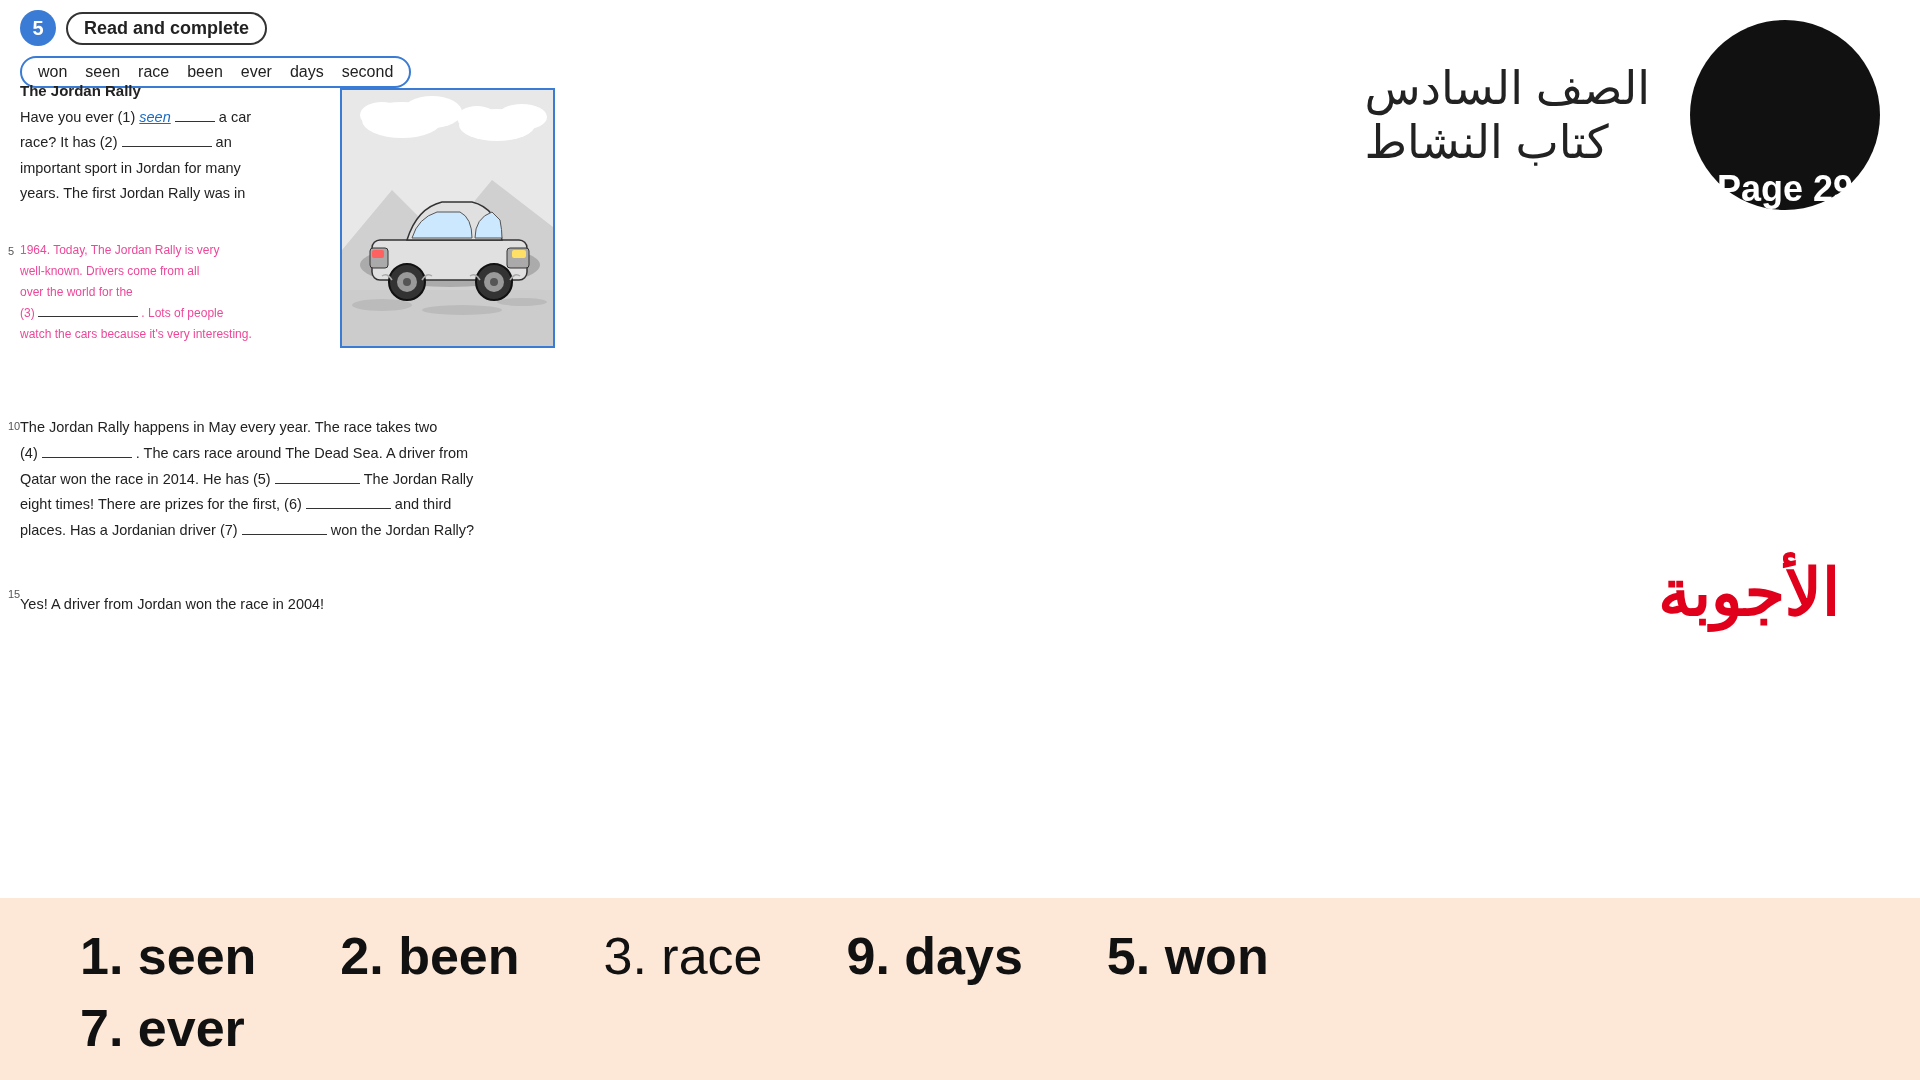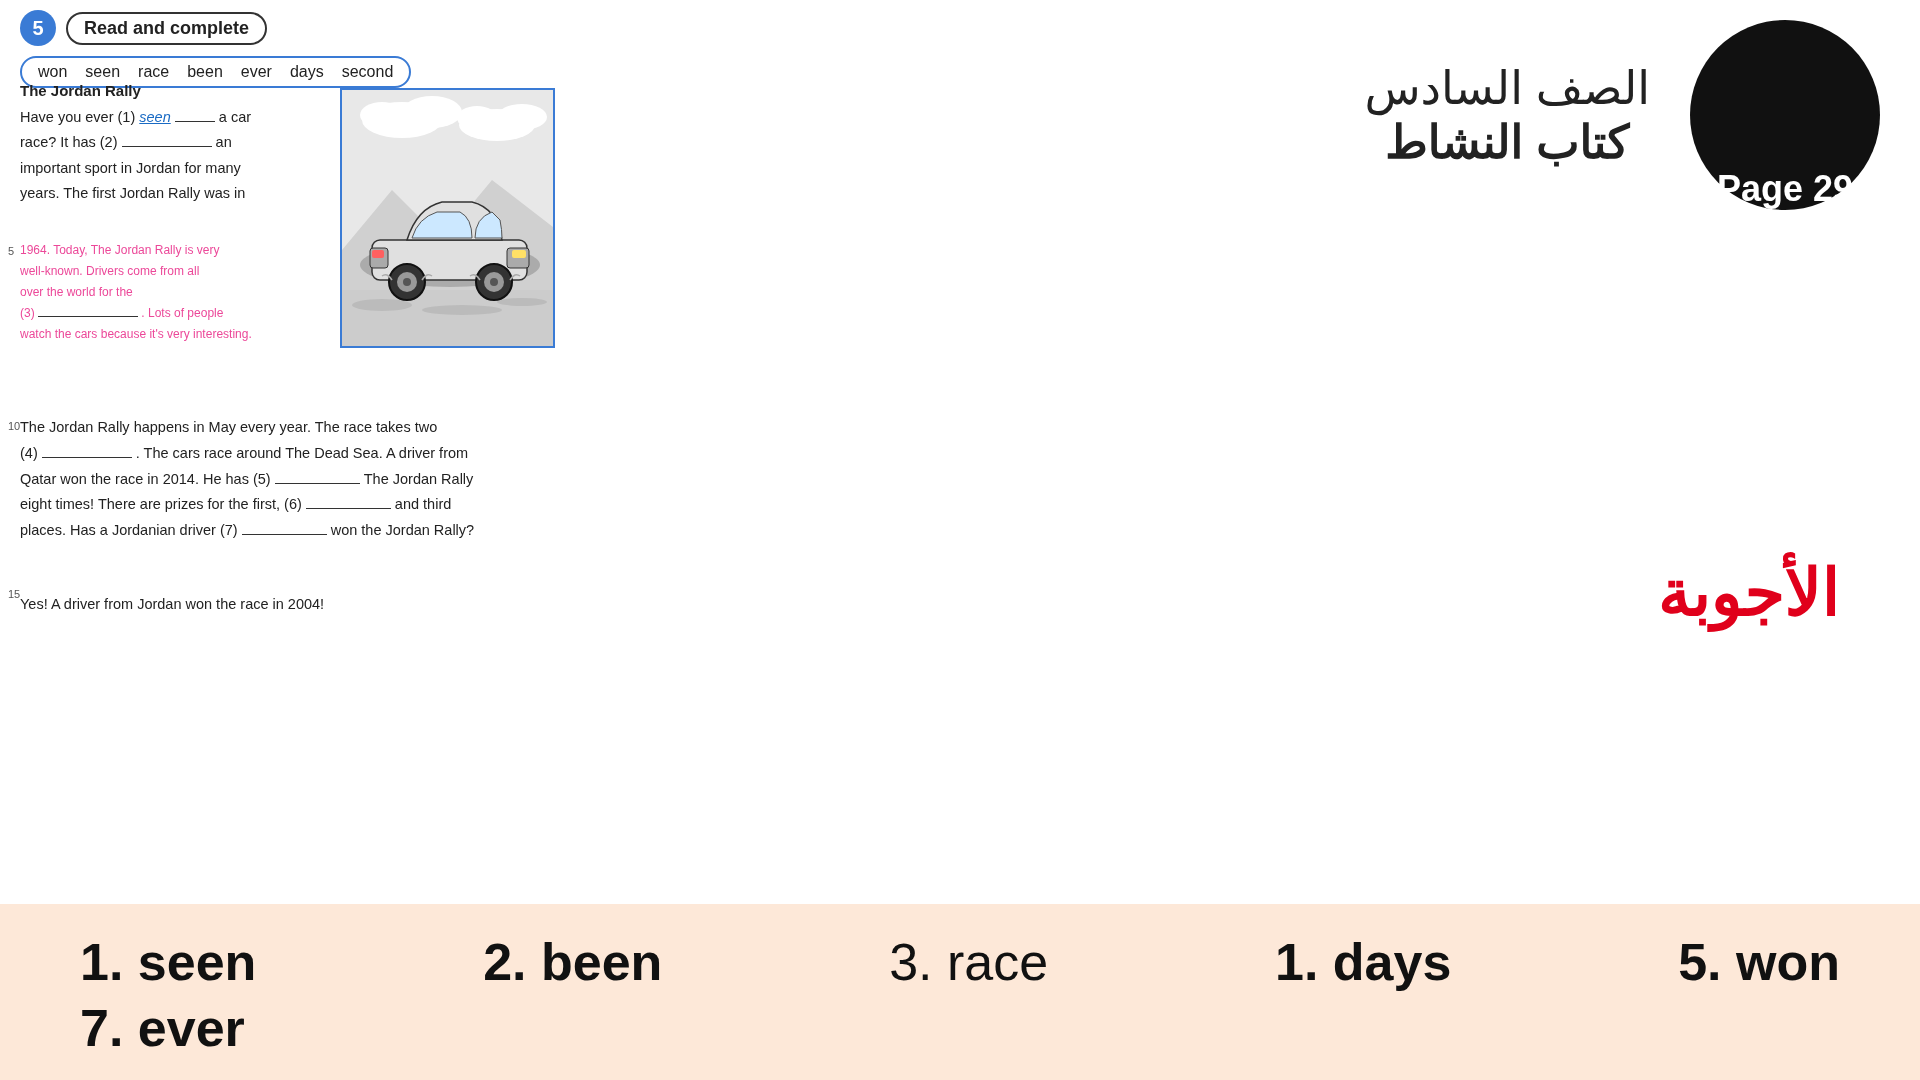--- a/index.html
+++ b/index.html
@@ -170,35 +170,35 @@
   <p>eight times! There are prizes for the first, (6)&nbsp;<span style="border-bottom:1.5px solid #333; display:inline-block; width:85px;"></span>&nbsp;and third</p>
   <p>places. Has a Jordanian driver (7)&nbsp;<span style="border-bottom:1.5px solid #333; display:inline-block; width:85px;"></span>&nbsp;won the Jordan Rally?</p>
 </div>
 
 <div style="position:absolute; top:588px; left:8px; font-size:11px; color:#555;">15</div>
 <div style="position:absolute; top:583px; left:20px; width:580px; font-size:14.5px; color:#222;margin-top:13px;">
   Yes! A driver from Jordan won the race in 2004!
 </div>
 
 <div style="position:absolute; top:20px; right:40px; display:flex; align-items:center; gap:40px;">
-  <div style="text-align:center; direction:rtl;margin-left:40px;">
+  <div style="text-align:left; direction:rtl;margin-left:40px;">
     <div style="font-size:46px; color:#222; font-weight:normal; direction:rtl;">الصف السادس</div>
-    <div style="font-size:46px; color:#222; font-weight:bold; direction:rtl;">كتاب النشاط</div>
+    <div style="font-size:46px; color:#222; font-weight:normal; direction:rtl;">كتاب النشاط</div>
   </div>
   <div style="width:190px; height:190px; background:#111; border-radius:50%; display:flex; align-items:flex-end; justify-content:center; flex-shrink:0;">
     <span style="color:white; font-size:36px; font-weight:bold;">Page 29</span>
   </div>
 </div>
 
 <div style="position:absolute; right:80px; top:555px; font-size:65px; font-weight:bold; color:#e0001b; direction:rtl;">الأجوبة</div>
 
 <div style="position:absolute; bottom:0; left:0; width:1920px; background:#fde8d8; padding:28px 80px 22px 80px;">
-  <div style="display:flex; gap:113px; align-items:center; margin-bottom:6px;justify-content:space-between;">
+  <div style="display:flex; gap:84px; align-items:center; margin-bottom:12px;">
     <span style="font-size:52px; font-weight:bold; color:#111;">1. seen</span>
     <span style="font-size:52px; font-weight:bold; color:#111;">2. been</span>
     <span style="font-size:52px; font-weight:normal; color:#111;">3. race</span>
-    <span style="font-size:52px; font-weight:bold; color:#111;">1. days</span>
+    <span style="font-size:52px; font-weight:bold; color:#111;">9. days</span>
     <span style="font-size:52px; font-weight:bold; color:#111;">5. won</span>
   </div>
   <div style="display:flex; gap:100px; align-items:center;">
     <span style="font-size:52px; font-weight:bold; color:#111;">7. ever</span>
   </div>
 </div>
 
 </body></html>

